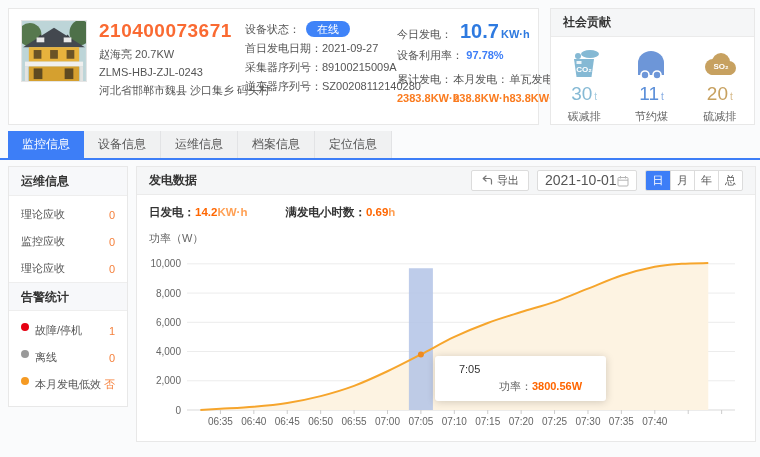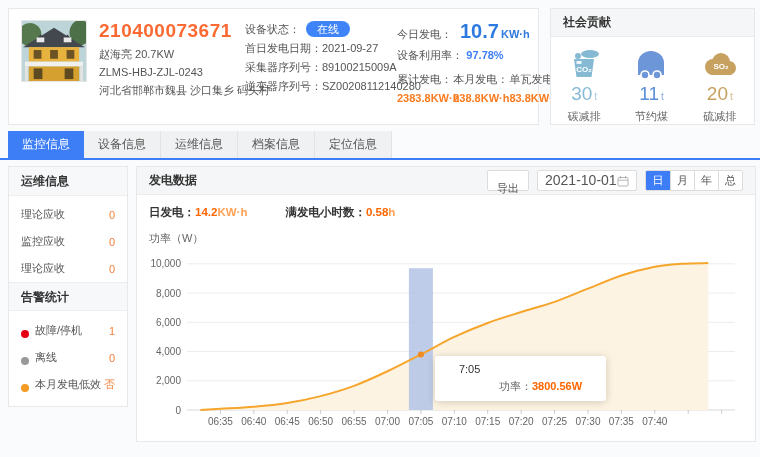--- a/index.html
+++ b/index.html
@@ -69,28 +69,28 @@
     height:29px; line-height:29px; background:#f7f8fa; padding:0 12px;
     font-size:12px; font-weight:bold; color:#333; border-bottom:1px solid #eee;
   }
   .side-header.second { border-top:1px solid #eee; }
   .srow {
     height:27px; padding:0 12px; display:flex; align-items:center;
     justify-content:space-between; font-size:11px; color:#555;
   }
   .srow .sval { color:#f5813d; }
   .dot { width:8px; height:8px; border-radius:50%; display:inline-block; margin-right:6px; flex:none; }
-  .srow .lab-wrap { display:flex; align-items:flex-end; overflow:hidden; white-space:nowrap; }
+  .srow .lab-wrap { display:flex; align-items:flex-start; overflow:hidden; white-space:nowrap; }
 
   
   #chart-panel { left:136px; top:166px; width:620px; height:276px; }
   .hdr-controls { display:flex; align-items:center; gap:8px; margin-left:auto; font-weight:normal; }
   .export-btn {
     height:21px; border:1px solid #dcdcdc; background:#fff; border-radius:2px;
-    padding:0 9px; font-size:11px; color:#555; display:flex; align-items:center; gap:4px; cursor:pointer;flex-direction:column;
+    padding:0 9px; font-size:11px; color:#555; display:flex; align-items:center; gap:4px; cursor:pointer;
   }
   .date-input {
     width:100px; height:21px; border:1px solid #dcdcdc; background:#fff; border-radius:2px;
     padding:0 7px; font-size:14px; color:#555; display:flex; align-items:center;
     justify-content:space-between; cursor:pointer;
   }
   .segmented { display:flex; border:1px solid #dcdcdc; border-radius:2px; overflow:hidden; background:#fff; }
   .seg {
     width:24px; height:19px; line-height:19px; text-align:center; font-size:11px;
     color:#555; border-left:1px solid #dcdcdc; cursor:pointer;
@@ -301,21 +301,21 @@
       <div class="segmented">
         <div class="seg active">日</div>
         <div class="seg">月</div>
         <div class="seg">年</div>
         <div class="seg">总</div>
       </div>
     </div>
   </div>
   <div class="chart-body">
     <div class="stats-row">
-      <span>日发电：</span><span class="stat-val">14.2</span><span class="stat-unit">KW·h</span><span class="gap"></span><span>满发电小时数：</span><span class="stat-val">0.58</span><span class="stat-unit">h</span>
+      <span>日发电：</span><span class="stat-val">14.2</span><span class="stat-unit">KW·h</span><span class="gap"></span><span>满发电小时数：</span><span class="stat-val">0.69</span><span class="stat-unit">h</span>
     </div>
     <div class="ylabel">功率（W）</div>
     <div class="chart-wrap">
       <svg id="chart-svg" width="596" height="188">
           <line x1="38" y1="162" x2="586" y2="162" stroke="#d9d9d9" stroke-width="1"></line>
           <text x="32" y="165.5" text-anchor="end" font-size="10" fill="#666">0</text>
           <line x1="38" y1="132.76923076923077" x2="586" y2="132.76923076923077" stroke="#ececec" stroke-width="1"></line>
           <text x="32" y="136.26923076923077" text-anchor="end" font-size="10" fill="#666">2,000</text>
           <line x1="38" y1="103.53846153846155" x2="586" y2="103.53846153846155" stroke="#ececec" stroke-width="1"></line>
           <text x="32" y="107.03846153846155" text-anchor="end" font-size="10" fill="#666">4,000</text>

